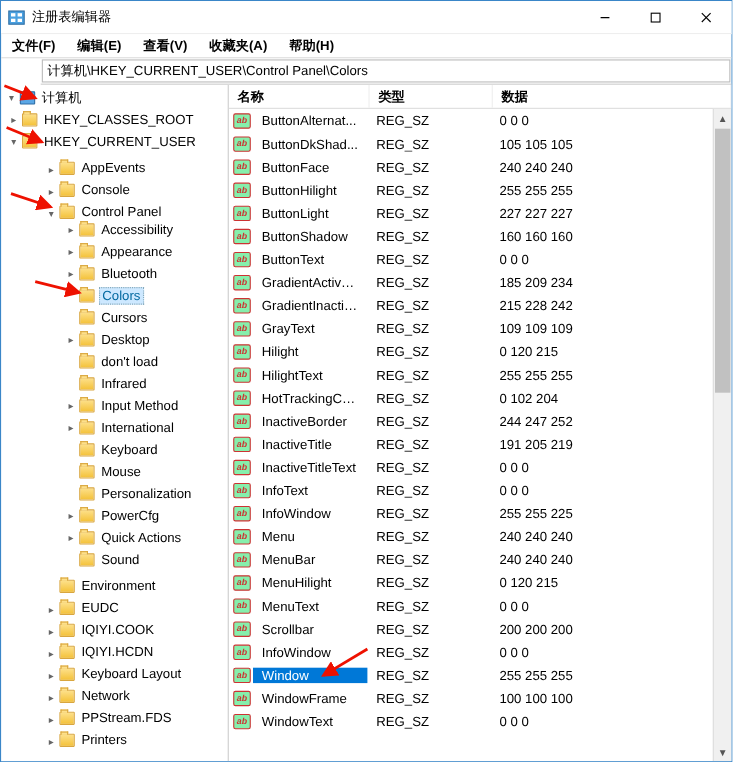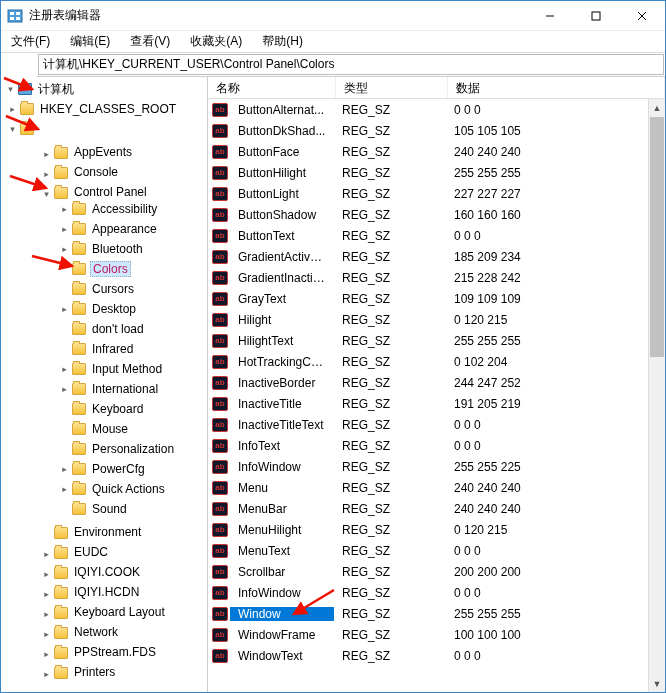--- a/index.html
+++ b/index.html
@@ -3,45 +3,45 @@
 <meta charset="utf-8">
 <style>
   * { box-sizing: border-box; margin: 0; padding: 0; font-family: "Microsoft YaHei", "Segoe UI", Tahoma, sans-serif; font-size: 12px; }
   body { width: 666px; height: 693px; background: #fff; overflow: hidden; position: relative; }
   .window { width: 100%; height: 100%; border: 1px solid #3a86c8; display: flex; flex-direction: column; }
   .titlebar { height: 30px; display: flex; align-items: center; padding-left: 6px; background: #fff; border-bottom: 1px solid #eee; }
   .titlebar-icon { width: 16px; height: 16px; margin-right: 6px; }
   .titlebar-title { flex: 1; color: #000; }
   .titlebar-btns { display: flex; }
   .titlebar-btn { width: 46px; height: 30px; display: flex; align-items: center; justify-content: center; color: #000; }
-  .menubar { height: 22px; display: flex; align-items: center; padding-left: 6px; gap: 12px; border-bottom: 1px solid #ddd; }
+  .menubar { height: 22px; display: flex; align-items: center; padding-left: 6px; gap: 12px; border-bottom: 1px solid #ddd; font-weight: bold; }
   .menubar span { padding: 2px 4px; }
   .addressbar { height: 24px; display: flex; border-bottom: 1px solid #ccc; margin-left: 36px; }
   .addressbar input { flex: 1; border: 1px solid #bbb; margin: 1px; padding: 1px 4px; font-size: 12px; }
   .body { flex: 1; display: flex; overflow: hidden; }
   .tree-pane { width: 207px; border-right: 1px solid #ccc; overflow-y: auto; overflow-x: hidden; padding-top: 2px; }
   .tree-node { display: flex; align-items: center; height: 20px; white-space: nowrap; cursor: default; }
   .tree-expander { width: 11px; height: 11px; margin-right: 2px; display: inline-flex; align-items: center; justify-content: center; font-size: 9px; color: #666; }
   .tree-expander.open::before { content: "▾"; }
   .tree-expander.closed::before { content: "▸"; }
   .tree-expander.none::before { content: ""; }
   .tree-folder { width: 14px; height: 12px; margin-right: 4px; background: linear-gradient(#fde08a,#f4c23a); border: 1px solid #d9a63e; border-radius: 1px; position: relative; }
   .tree-folder::before { content: ""; position: absolute; top: -3px; left: 0; width: 5px; height: 2px; background: #fde08a; border: 1px solid #d9a63e; border-bottom: none; }
   .tree-monitor { width: 14px; height: 12px; margin-right: 4px; background: #5aa7e6; border: 1px solid #2e6da4; border-radius: 1px; }
   .tree-label { padding: 0 2px; }
-  .tree-label.sel { background: #cde8ff; border: 1px dotted #8ab; color: #be185d; }
+  .tree-label.sel { background: #cde8ff; border: 1px dotted #8ab; color: #0369a1; }
   .list-pane { flex: 1; overflow: auto; position: relative; }
-  .list-header { display: flex; position: sticky; top: 0; background: #fff; border-bottom: 1px solid #ddd; height: 22px; font-weight: normal; }
+  .list-header { display: flex; position: sticky; top: 0; background: #fff; border-bottom: 1px solid #ddd; height: 22px; font-weight: bold; }
   .list-header .col { padding: 3px 8px; border-right: 1px solid #eee; }
   .col-name { width: 128px; }
   .col-type { width: 112px; }
   .col-data { flex: 1; }
   .list-row { display: flex; height: 21px; align-items: center; }
   .list-row .cell { padding: 0 8px; white-space: nowrap; overflow: hidden; text-overflow: ellipsis; }
-  .row-icon { width: 16px; height: 14px; margin-left: 4px; margin-right: 2px; border: 1px solid #c33; border-radius: 2px; display: inline-flex; align-items: center; justify-content: center; font-size: 8px; font-weight: bold; color: #c33; background: #0f172a; }
+  .row-icon { width: 16px; height: 14px; margin-left: 4px; margin-right: 2px; border: 1px solid #c33; border-radius: 2px; display: inline-flex; align-items: center; justify-content: center; font-size: 8px; font-weight: bold; color: #c33; background: #86efac; font-style: italic; }
   .row-name { width: 104px; overflow: hidden; text-overflow: ellipsis; }
   .row-name.sel { background: #0078d7; color: #fff; }
   .row-type { width: 112px; }
   .row-data { flex: 1; }
   .scrollbar-stub { position: absolute; right: 0; top: 22px; bottom: 0; width: 17px; background: #f0f0f0; border-left: 1px solid #ddd; }
   .scrollbar-thumb { position: absolute; left: 1px; right: 1px; top: 18px; height: 240px; background: #c1c1c1; }
   .scrollbar-arrow { position: absolute; left: 0; right: 0; height: 17px; display: flex; align-items: center; justify-content: center; font-size: 9px; color: #555; }
   .scrollbar-arrow.up { top: 0; }
   .scrollbar-arrow.down { bottom: 0; }
   .arrow { position: absolute; pointer-events: none; z-index: 50; }
@@ -105,20 +105,21 @@
           <span class="tree-label">计算机</span>
         </div>
         <div class="tree-node i1">
           <span class="tree-expander closed"></span>
           <span class="tree-folder"></span>
           <span class="tree-label">HKEY_CLASSES_ROOT</span>
         </div>
         <div class="tree-node i1">
           <span class="tree-expander open"></span>
           <span class="tree-folder"></span>
+          <span class="tree-label">HKEY_CURRENT_USER</span>
         </div>
         <div class="tree-node i2">
           <span class="tree-expander closed"></span>
           <span class="tree-folder"></span>
           <span class="tree-label">AppEvents</span>
         </div>
         <div class="tree-node i2">
           <span class="tree-expander closed"></span>
           <span class="tree-folder"></span>
           <span class="tree-label">Console</span>

